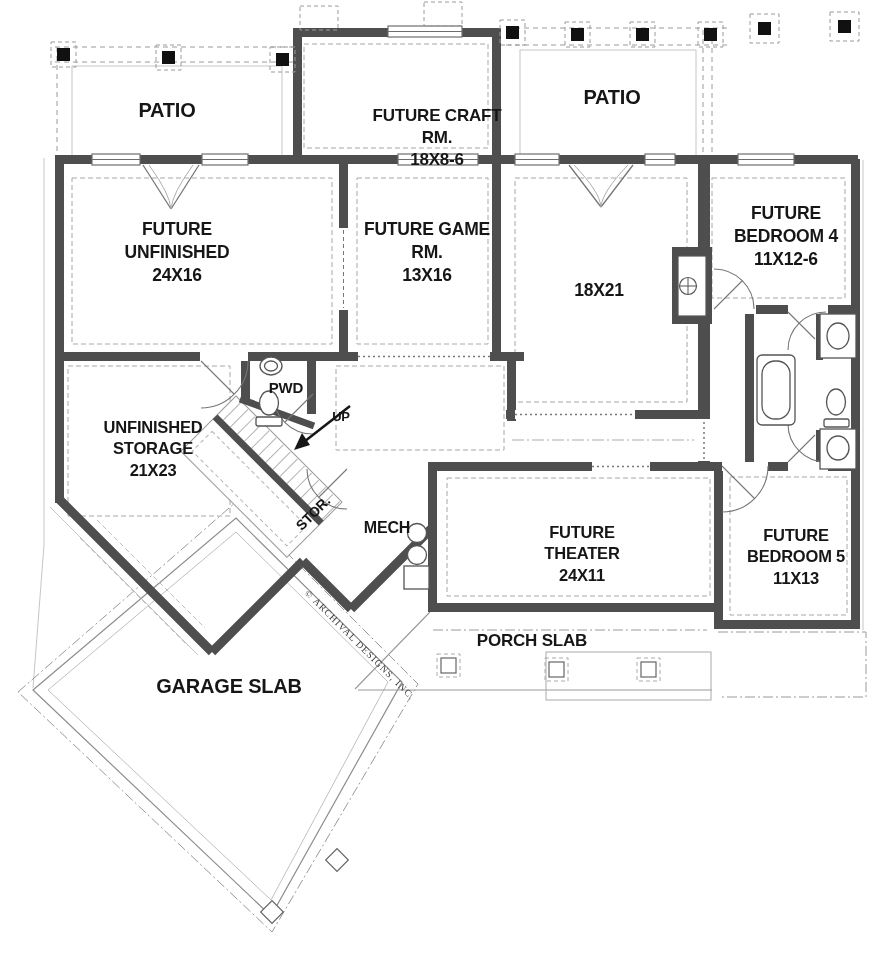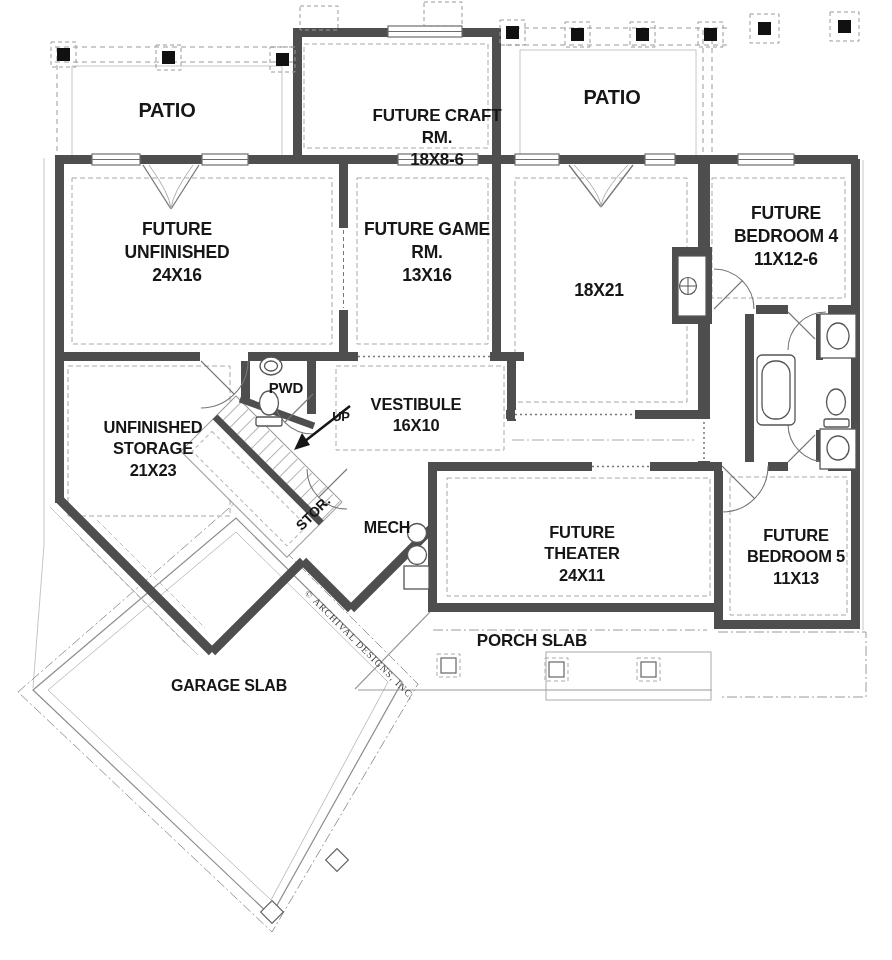--- a/index.html
+++ b/index.html
@@ -237,43 +237,39 @@
       <span>FUTURE BEDROOM 4</span>
       <span class="dims">11X12-6</span>
     </div>
 <div class="lbl" style="left:153px;top:449px;width:125px;font-size:16.5px;">
       <span>UNFINISHED STORAGE</span>
       <span class="dims">21X23</span>
     </div>
 <div class="lbl" style="left:279px;top:388px;font-size:15px;padding-left:14px;">
       <span>PWD</span>
     </div>
-<div class="lbl" style="left:416px;top:415px;width:140px;font-size:16.5px;">
-      <span>VESTIBULE</span>
-      <span class="dims">16X10</span>
-    </div>
 <div class="lbl" style="left:341px;top:417px;font-size:13px;">
       <span>UP</span>
     </div>
 <div class="lbl lbl-rot" style="left:313px;top:513px;font-size:14px;">
       <span>STOR.</span>
     </div>
 <div class="lbl" style="left:375px;top:528px;font-size:16px;padding-left:24px;">
       <span>MECH</span>
     </div>
 <div class="lbl" style="left:582px;top:546px;width:115px;font-size:16.5px;margin-top:8px;">
       <span>FUTURE THEATER</span>
       <span class="dims">24X11</span>
     </div>
 <div class="lbl" style="left:796px;top:557px;width:130px;font-size:16.5px;">
       <span>FUTURE BEDROOM 5</span>
       <span class="dims">11X13</span>
     </div>
 <div class="lbl" style="left:532px;top:641px;font-size:17px;">
       <span>PORCH SLAB</span>
     </div>
-<div class="lbl" style="left:229px;top:686px;font-size:16px;">
+<div class="lbl" style="left:229px;top:686px;font-size:20px;">
       <span>GARAGE SLAB</span>
     </div>
 
 <div class="watermark" style="left:310px;top:588px;">© ARCHIVAL DESIGNS, INC.</div>
 
 </div>
 
 </body></html>

